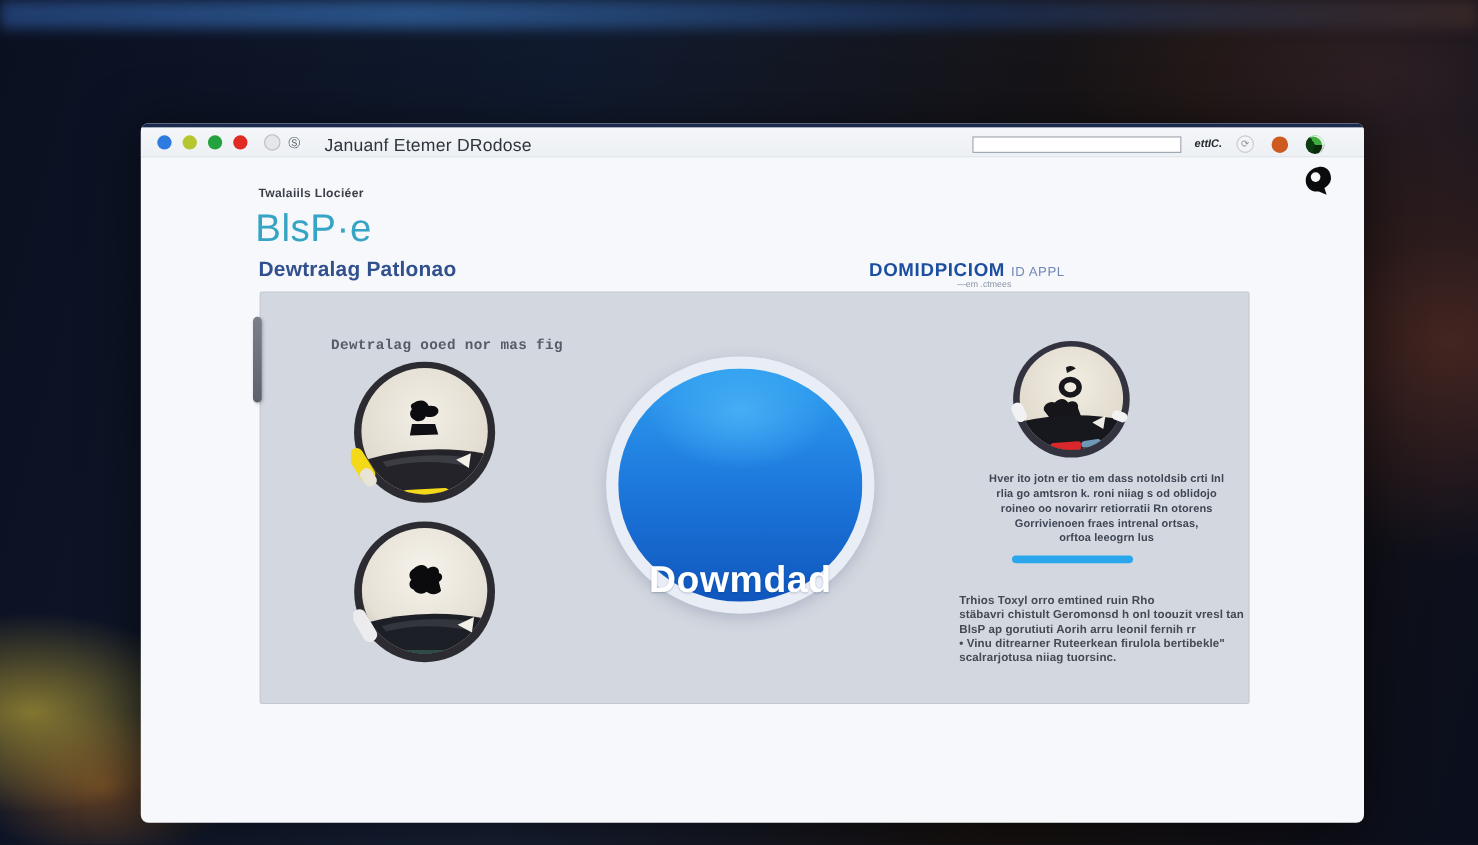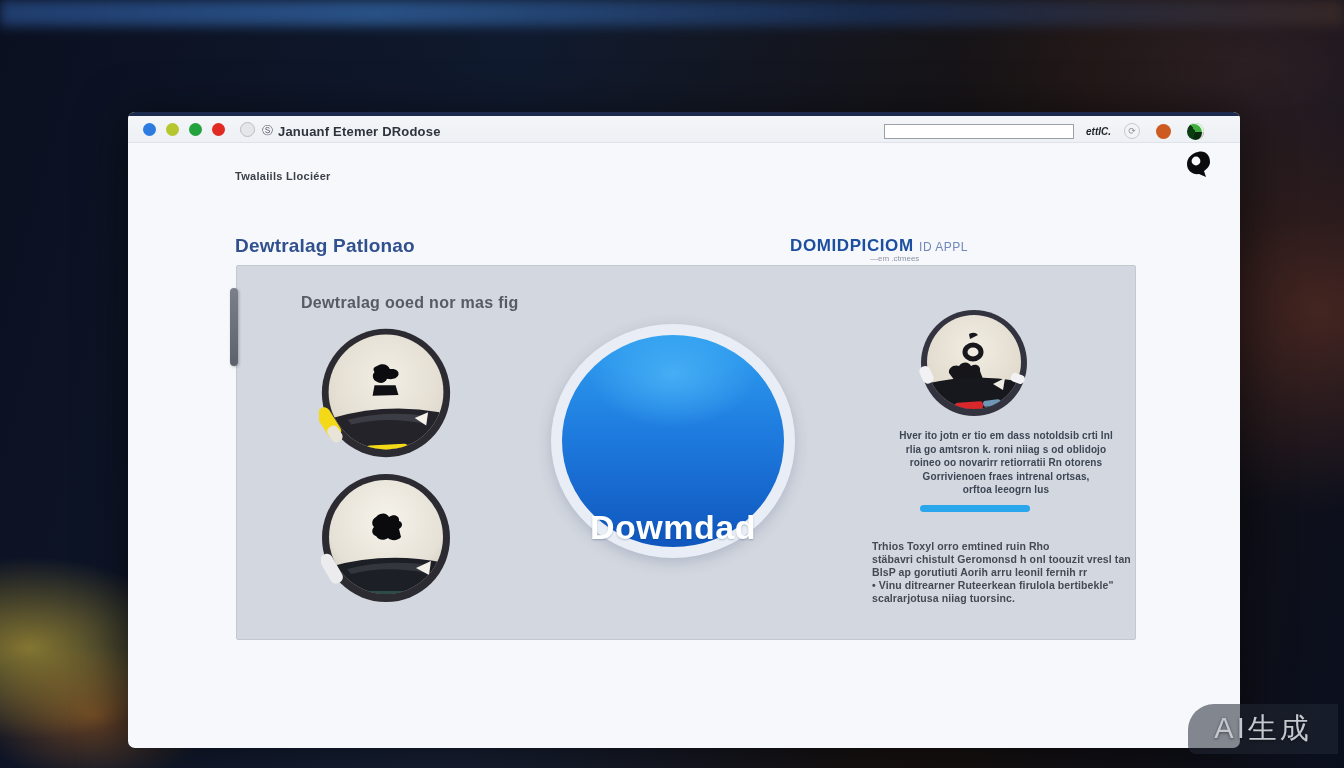--- a/index.html
+++ b/index.html
@@ -33,21 +33,21 @@
     position:absolute; left:0; top:4px; width:100%; height:27px;
     background:linear-gradient(180deg,#f4f6f9,#edf0f4);
     border-bottom:1px solid #dfe3e9;
   }
   .dot { position:absolute; width:13px; height:13px; border-radius:50%; top:7px; cursor:pointer; }
   .favicon {
     position:absolute; left:112px; top:6px; width:15px; height:15px; border-radius:50%;
     background:#e4e6ea; border:1px solid #b9bdc4;
   }
   .tab-glyph { position:absolute; left:134px; top:7px; font-size:11px; color:#555a63; }
-  .tab-title { position:absolute; left:150px; top:8px; font-size:13px; font-weight:bold; color:#2f343c; letter-spacing:.2px; }
+  .tab-title { position:absolute; left:167px; top:8px; font-size:16px; font-weight:normal; color:#2f343c; letter-spacing:.2px; }
   .address-input {
     position:absolute; left:756px; top:8px; width:190px; height:15px;
     background:#fff; border:1px solid #9aa0a8; font-size:10px; padding:0 4px; outline:none;
   }
   .toolbar-right-label { position:absolute; left:958px; top:10px; font-size:10px; font-weight:bold; font-style:italic; color:#23272e; }
   .circle-btn {
     position:absolute; top:7px; width:16px; height:16px; border-radius:50%;
     border:1px solid #c6cad1; background:#f3f4f6; cursor:pointer;
     font-size:9px; color:#8a8f98; text-align:center; line-height:14px;
   }
@@ -70,21 +70,21 @@
   
   .panel {
     position:absolute; left:108px; top:153px; width:900px; height:375px;
     background:#d3d7df; border:1px solid #c4c8d1; border-radius:2px;
   }
   .scroll-thumb {
     position:absolute; left:102px; top:176px; width:8px; height:78px;
     background:linear-gradient(180deg,#7b7f89,#5d616b); border-radius:4px; cursor:grab;
     box-shadow:1px 1px 3px rgba(0,0,0,.25);
   }
-  .panel-caption { position:absolute; left:64px; top:28px; font-size:16px; font-weight:bold; color:#565b66; letter-spacing:.3px; }
+  .panel-caption { position:absolute; left:64px; top:40px; font-size:13px; font-weight:bold; color:#565b66; letter-spacing:.3px;font-family:Liberation Mono, monospace; }
 
   .device-img { position:absolute; }
   .device-1 { left:82px;  top:60px;  width:134px; height:134px; }
   .device-2 { left:84px;  top:207px; width:130px; height:130px; }
   .device-3 { left:682px; top:42px;  width:110px; height:110px; }
 
   .download-outer {
     position:absolute; left:314px; top:58px; width:244px; height:234px; border-radius:50%;
     background:#e9eef6; box-shadow:0 4px 14px rgba(70,90,130,.25); cursor:pointer;
   }
@@ -142,20 +142,21 @@
       <input class="address-input" value="" style="">
       <span class="toolbar-right-label">ettIC.</span>
       <div class="circle-btn" style="left:996px">
         <span>⟳</span>
       </div>
       <div class="orange-dot" style="background: rgb(205, 90, 30);"></div>
       <div class="green-pie"></div>
     </div>
 
     <div class="brand-tagline">Twalaiils Llociéer</div>
+    <div class="brand-name">BlsP·e</div>
     <div class="heading-left">Dewtralag Patlonao</div>
     <div class="heading-right">
       <span>DOMIDPICIOM</span>
       <span class="suffix">ID APPL</span>
     </div>
     <div class="heading-right-sub">—em .ctmees</div>
 
     <svg class="bird-icon" viewBox="0 0 30 34">
       <path d="M14 2 C21 0 26 5 26 12 C26 16 23 19 20 21 L22 27 L15 24 C9 25 3 21 3 14 C3 8 8 3 14 2 Z" fill="#0b0b0e"></path>
       <circle cx="12" cy="11" r="4.4" fill="#f6f8fb"></circle>
@@ -259,14 +260,13 @@
         <span class="info-line">stäbavri chistult Geromonsd h onl toouzit vresl tan</span>
         <span class="info-line">BlsP ap gorutiuti Aorih arru leonil fernih rr</span>
         <span class="info-line">• Vinu ditrearner Ruteerkean firulola bertibekle"</span>
         <span class="info-line">scalrarjotusa niiag tuorsinc.</span>
       </div>
     </div>
 
     <div class="scroll-thumb"></div>
   </div>
 
-  <div class="watermark">AI生成</div>
 </div>
 
 </body></html>

